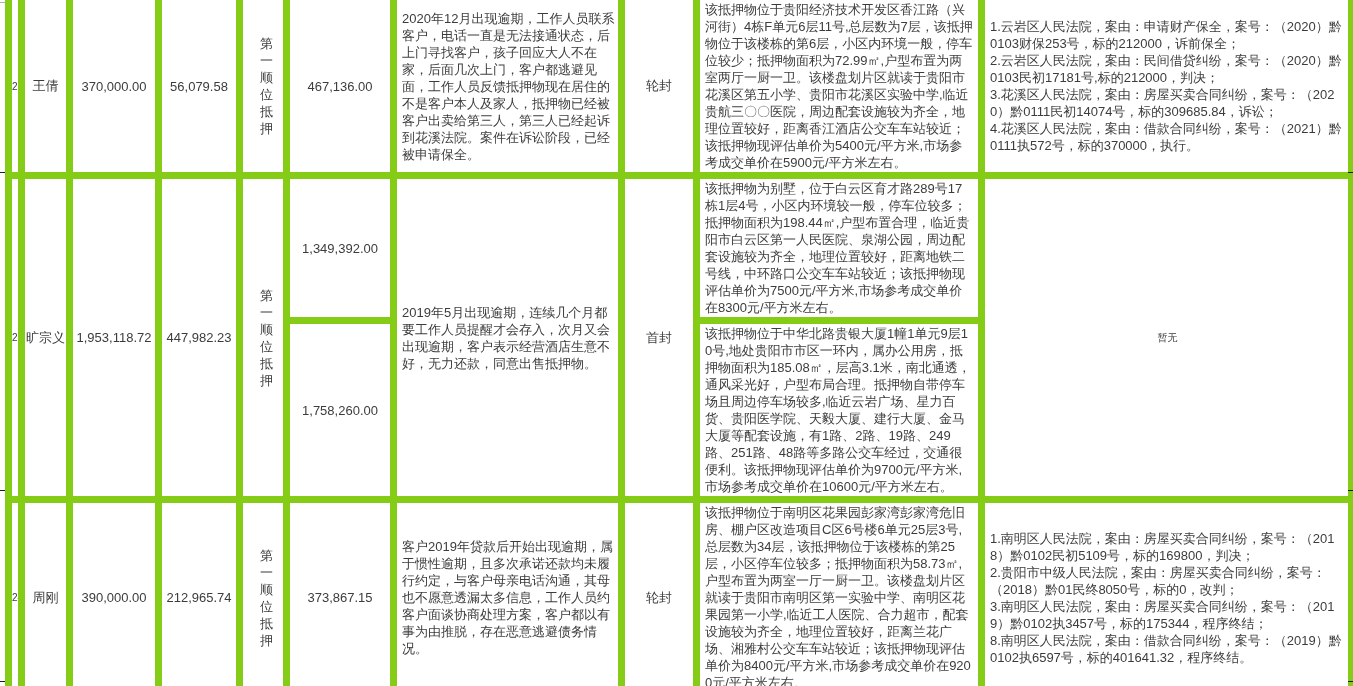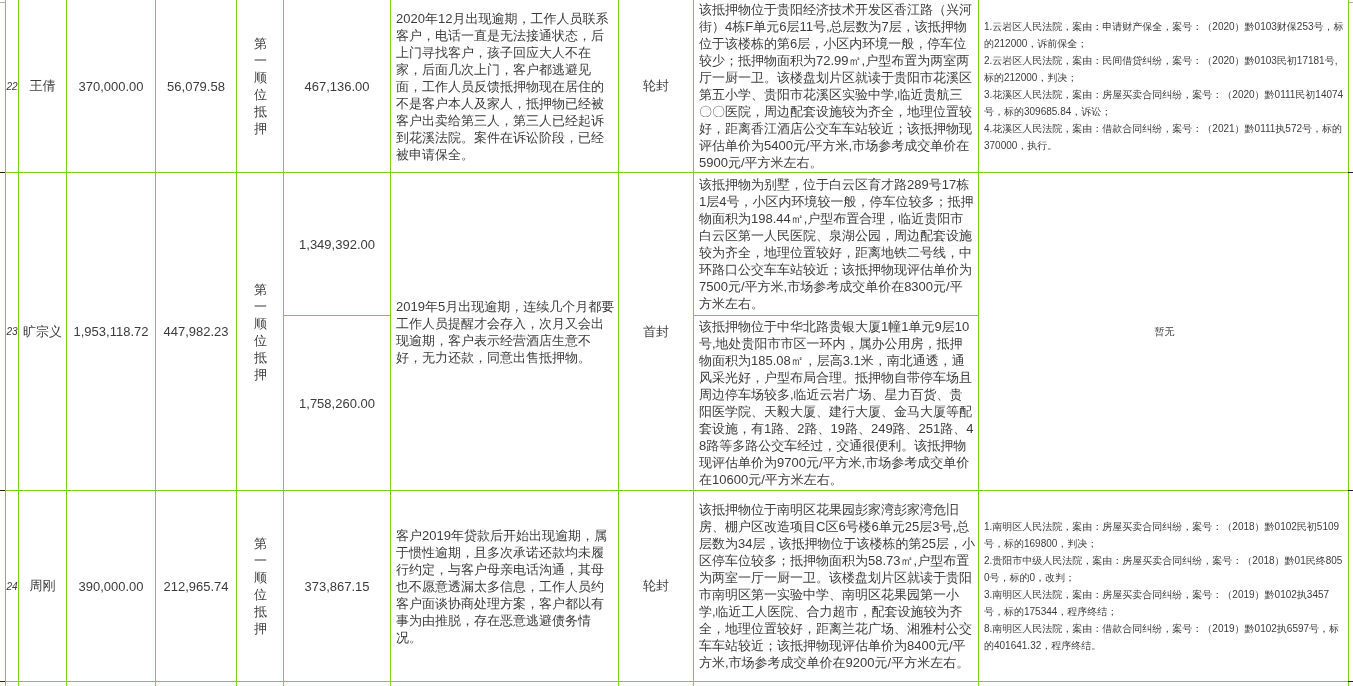--- a/index.html
+++ b/index.html
@@ -3,33 +3,33 @@
 <meta charset="utf-8">
 <style>
   html,body{margin:0;padding:0;background:#ffffff;}
   body{width:1353px;height:686px;overflow:hidden;
        font-family:"Liberation Sans","DejaVu Sans",sans-serif;
        color:#3c3c3c;}
   #canvas{position:relative;width:1353px;height:686px;background:#ffffff;overflow:hidden;}
 
   table.sheet{position:absolute;left:5px;top:0;width:1343px;
               border-collapse:collapse;table-layout:fixed;}
-  table.sheet td{border:1px solid #84cc16;vertical-align:middle;
+  table.sheet td{border:7px solid #84cc16;vertical-align:middle;
                  overflow:hidden;background:#ffffff;}
   table.sheet tr.r-top td{border-top:none;}          
   table.sheet tr.sliver td{border-bottom:none;height:4px;padding:0;}
 
-  td.c-num{font-size:10px;text-align:center;padding:0;color:#3c3c3c;font-style:italic;}
+  td.c-num{font-size:10px;padding:0;color:#3c3c3c;}
   td.c-center{font-size:13px;text-align:center;padding:0 1px;white-space:nowrap;}
   td.c-name{font-size:13px;text-align:center;padding:0;}
   td.c-rank{font-size:13px;text-align:center;padding:1px 17px;line-height:17px;
             white-space:normal;word-break:break-all;}
   td.c-text{font-size:13px;text-align:left;padding:1px 3px 1px 5px;
             line-height:17px;word-break:break-all;}
-  td.c-legal{font-size:10px;text-align:left;padding:1px 3px 1px 5px;
+  td.c-legal{font-size:13px;text-align:left;padding:1px 3px 1px 5px;
              line-height:17px;word-break:break-all;white-space:pre-line;}
   td.c-legal-empty{font-size:10px;text-align:center;}
 
   
   .gridline-top{position:absolute;left:0;top:2px;width:1353px;height:1px;
                 background:#aab1bd;}
   
   .hstub{position:absolute;height:1px;background:#1f1f1f;}
 </style>
 </head>

